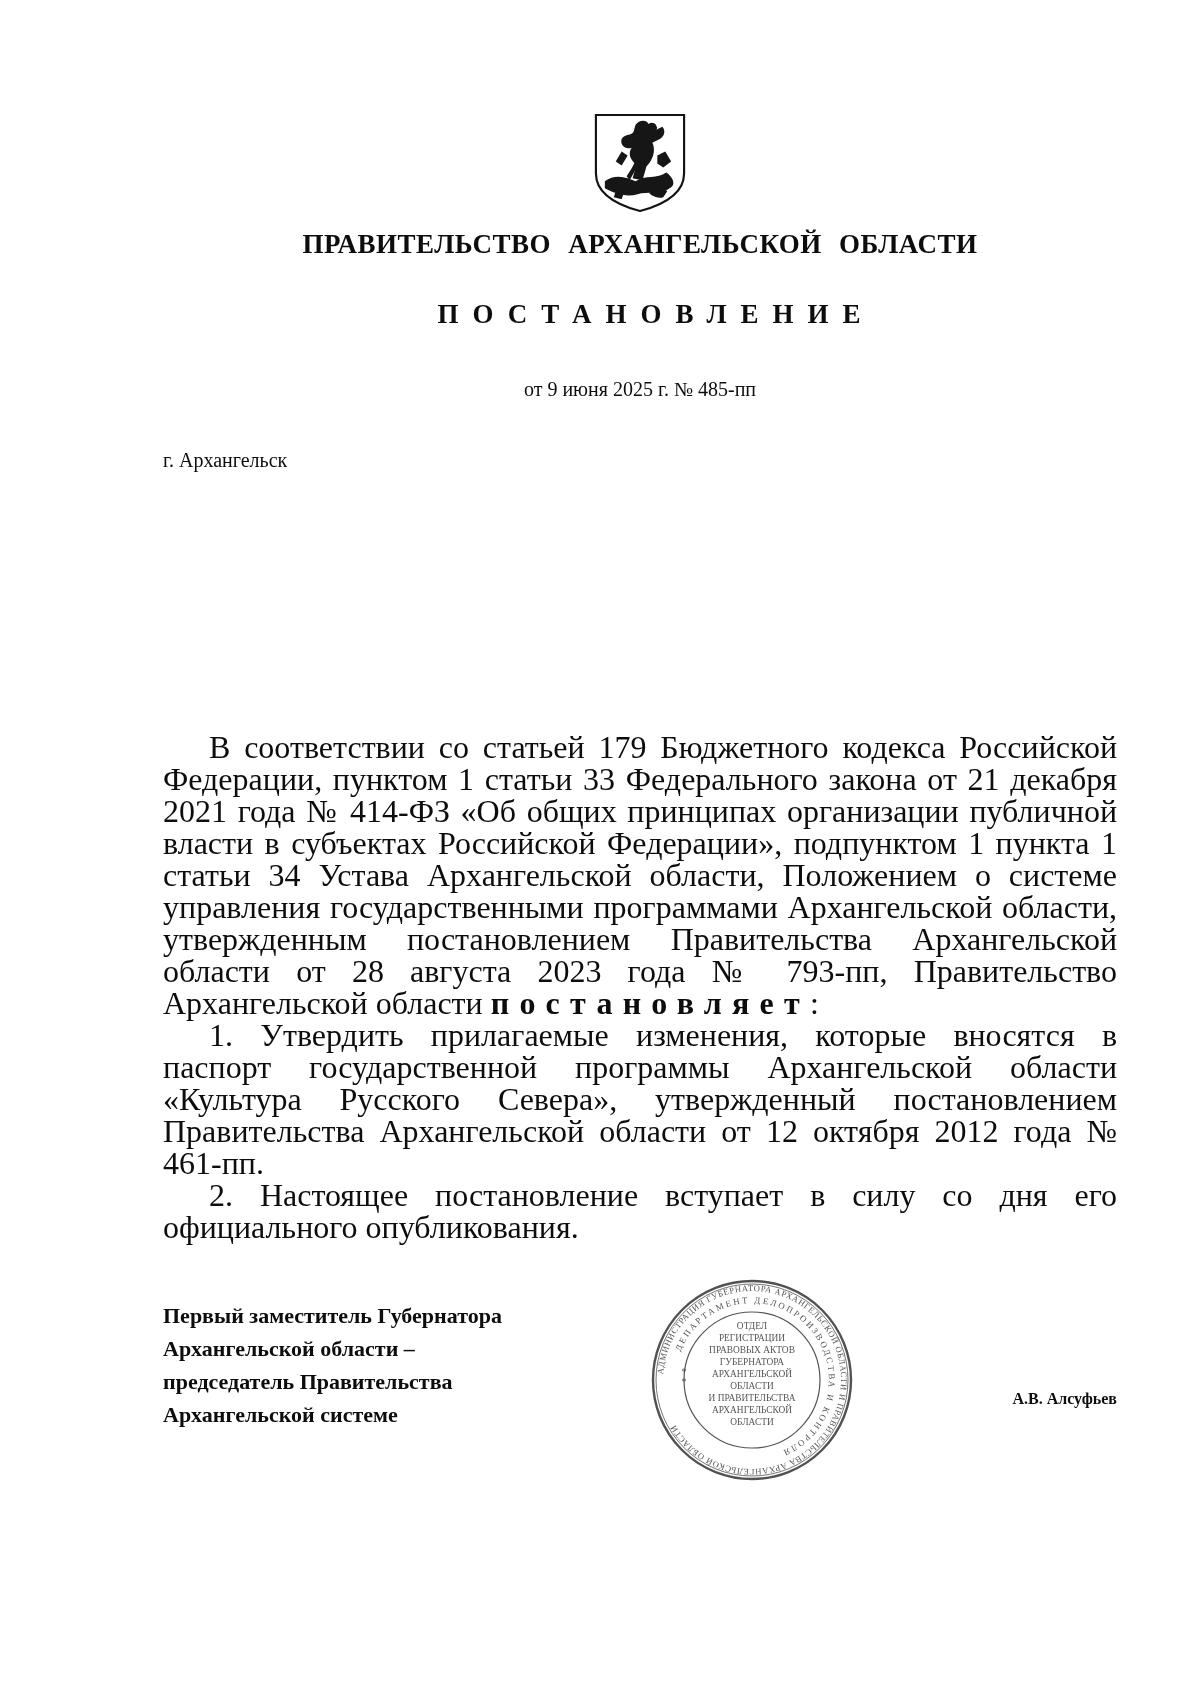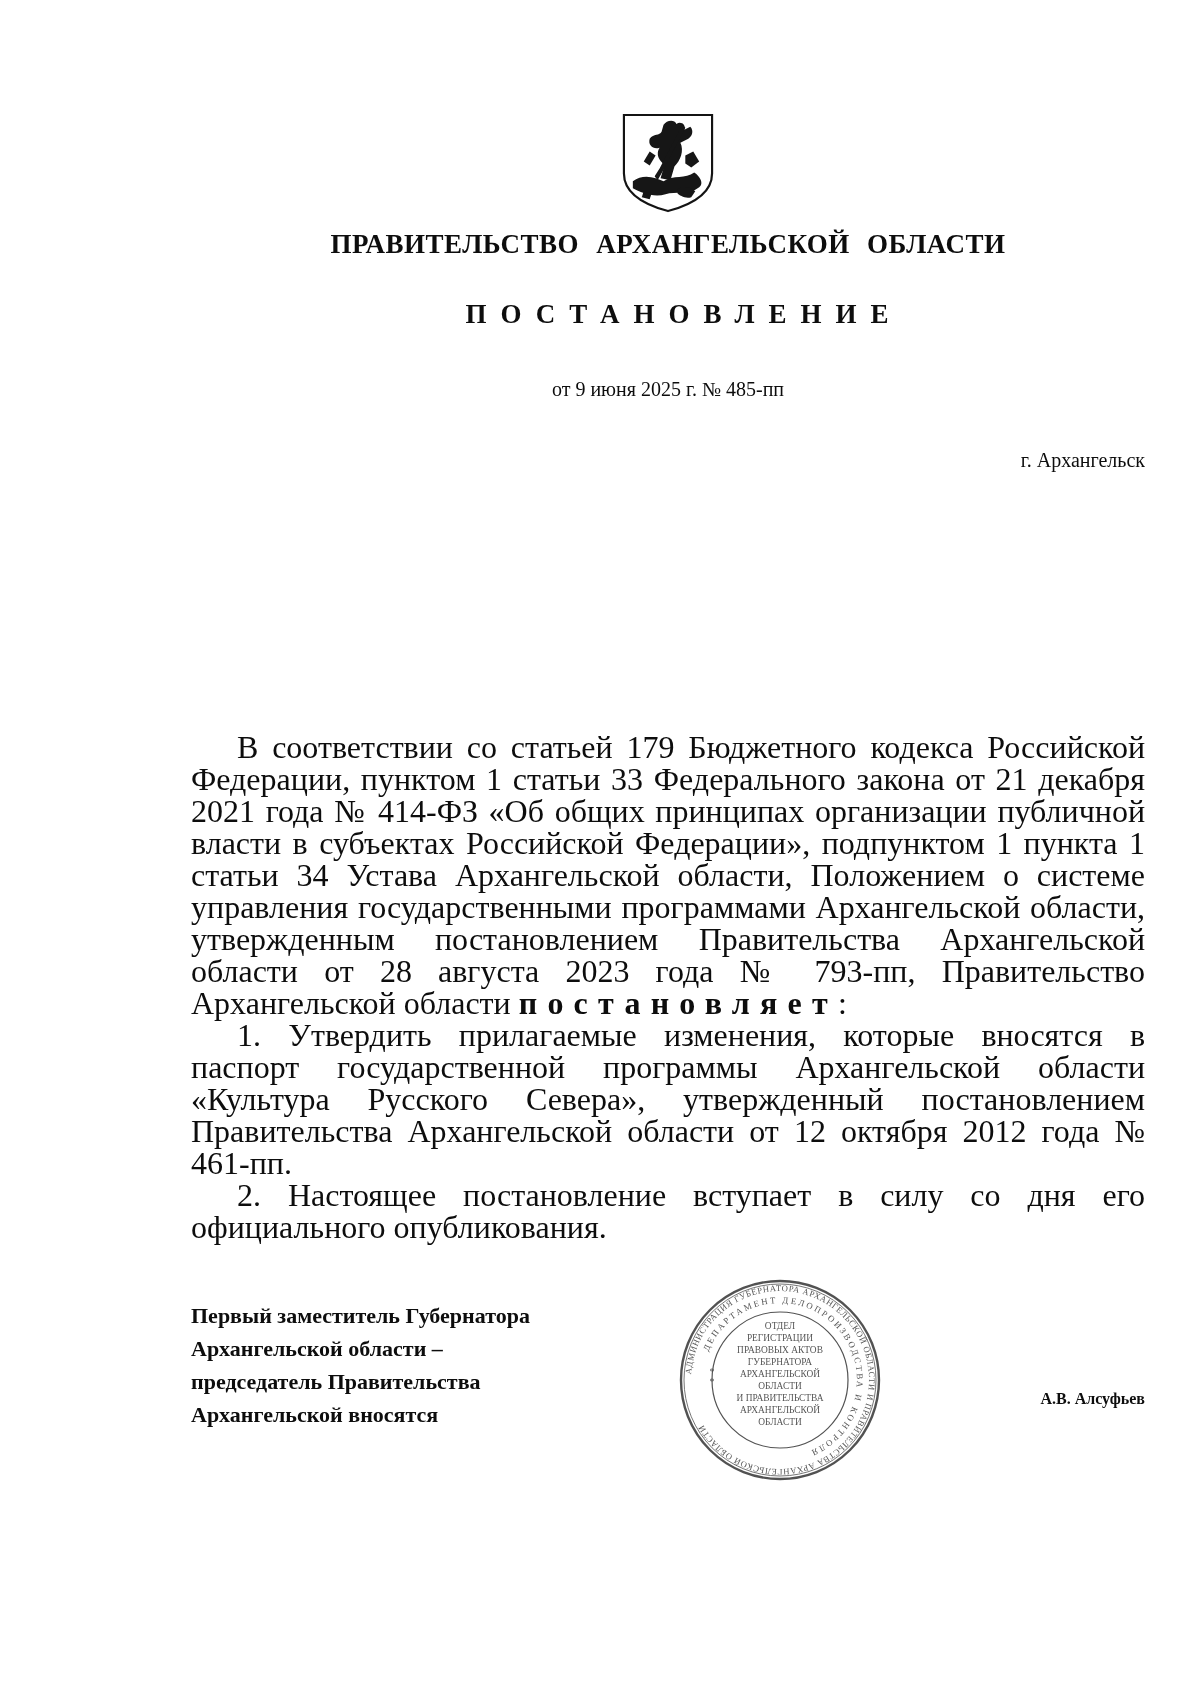--- a/index.html
+++ b/index.html
@@ -4,21 +4,21 @@
 <style>
   * { margin: 0; padding: 0; box-sizing: border-box; }
   html, body { background: #ffffff; }
   body {
     width: 1200px; height: 1697px;
     position: relative;
     font-family: "Liberation Serif", "DejaVu Serif", serif;
     color: #0d0d0d;
     overflow: hidden;
   }
-  .page { position: absolute; inset: 0; background: #ffffff; margin-left: 28px; }
+  .page { position: absolute; inset: 0; background: #ffffff; }
   .content {
     position: absolute;
     left: 163px; top: 0;
     width: 954px; height: 1697px;
   }
   .arms {
     position: absolute; top: 112px; left: 50%;
     transform: translateX(-50%);
     width: 97px; height: 102px;
   }
@@ -36,21 +36,21 @@
     letter-spacing: 14px;
     white-space: nowrap;
   }
   .date-line {
     position: absolute; top: 378px; left: 0; width: 100%;
     text-align: center;
     font-size: 20px;
   }
   .city-line {
     position: absolute; top: 449px; left: 0; width: 100%;
-    text-align: right;
+    text-align: left;
     font-size: 20px;
   }
   .doc-title {
     position: absolute; top: 611px; left: 0; width: 100%;
     text-align: center;
     font-weight: bold; font-size: 26px; line-height: 33px;
   }
   .body-text {
     position: absolute; top: 731px; left: 0; width: 100%;
     font-size: 32px; line-height: 32px;
@@ -105,21 +105,21 @@
     <div class="body-text">
       <p><span>В соответствии со статьей 179 Бюджетного кодекса Российской Федерации, пунктом 1 статьи 33 Федерального закона от 21 декабря 2021 года № 414-ФЗ «Об общих принципах организации публичной власти в субъектах Российской Федерации», подпунктом 1 пункта 1 статьи 34 Устава Архангельской области, Положением о системе управления государственными программами Архангельской области, утвержденным постановлением Правительства Архангельской области от 28 августа 2023 года № 793-пп, Правительство Архангельской области </span><span class="verb">постановляет</span><span>:</span></p>
       <p>1. Утвердить прилагаемые изменения, которые вносятся в паспорт государственной программы Архангельской области «Культура Русского Севера», утвержденный постановлением Правительства Архангельской области от 12 октября 2012 года № 461-пп.</p>
       <p>2. Настоящее постановление вступает в силу со дня его официального опубликования.</p>
     </div>
 
     <div class="signature">
       <div>Первый заместитель Губернатора</div>
       <div>Архангельской области –</div>
       <div>председатель Правительства</div>
-      <div>Архангельской вносятся</div>
+      <div>Архангельской системе</div>
     </div>
 
     <svg class="seal" viewBox="0 0 202 202" aria-hidden="true">
       <defs>
         <path id="sealOuterPath" d="M 12 101 A 89 89 0 1 1 190 101 A 89 89 0 1 1 12 101"></path>
         <path id="sealInnerPath" d="M 24 101 A 77 77 0 1 1 178 101 A 77 77 0 1 1 24 101"></path>
       </defs>
       <circle cx="101" cy="101" r="99" fill="none" stroke="#3b3b3b" stroke-width="2.4"></circle>
       <circle cx="101" cy="101" r="96" fill="none" stroke="#3b3b3b" stroke-width="0.8"></circle>
       <circle cx="101" cy="101" r="68" fill="none" stroke="#3b3b3b" stroke-width="1.2"></circle>

